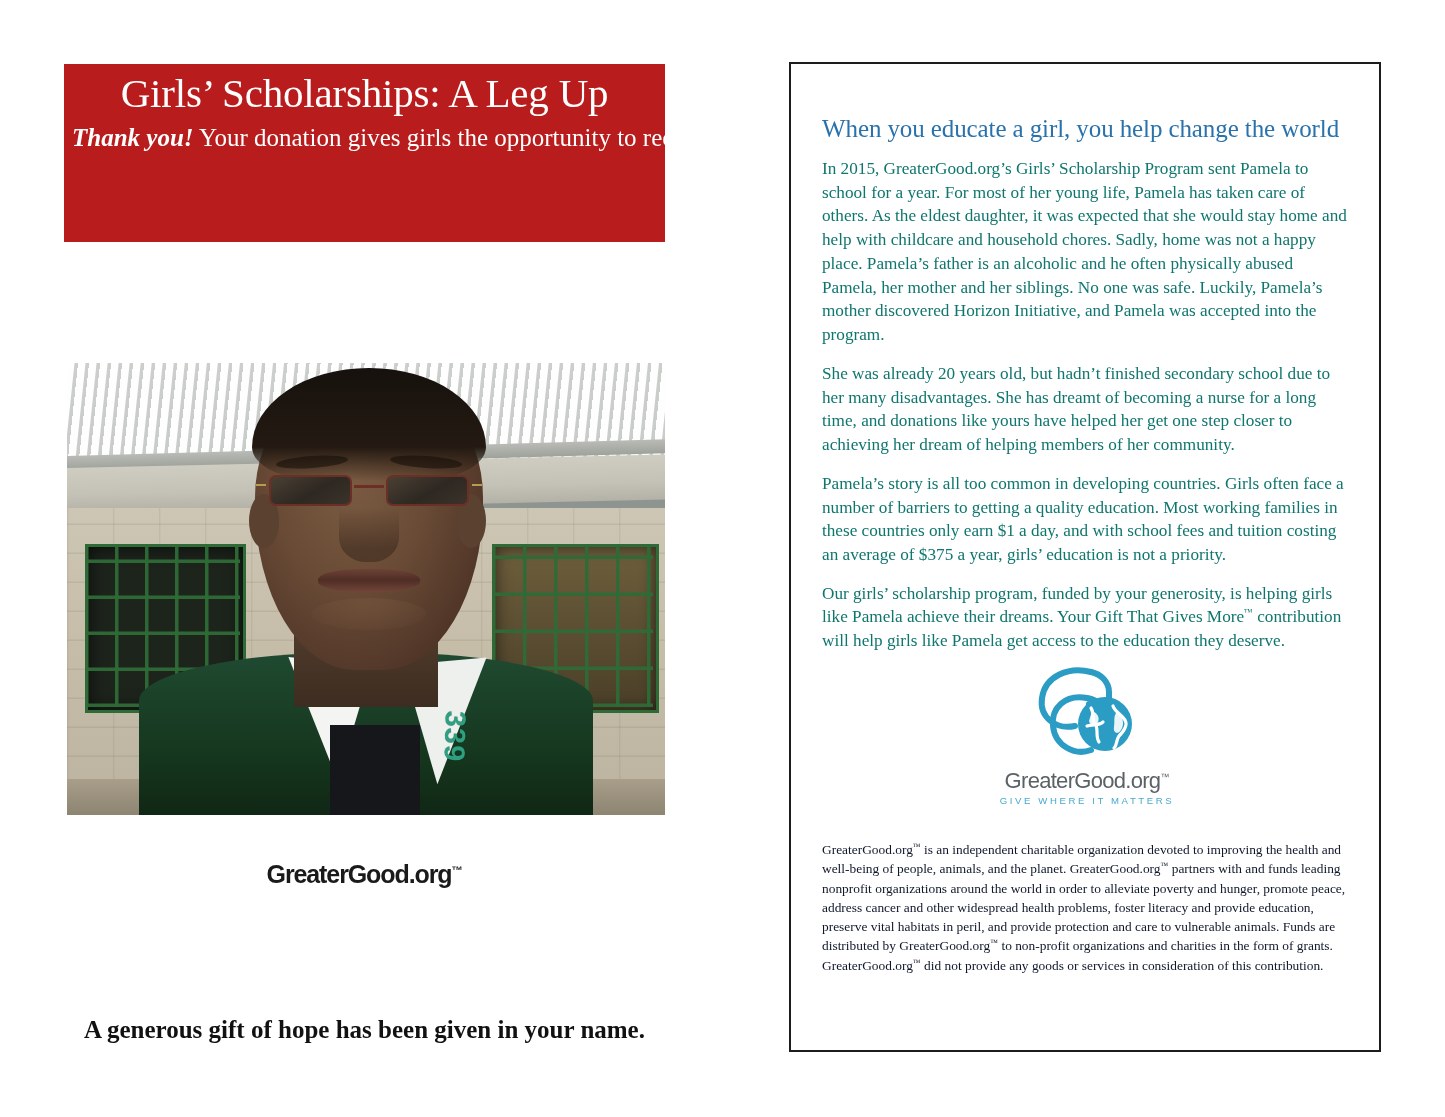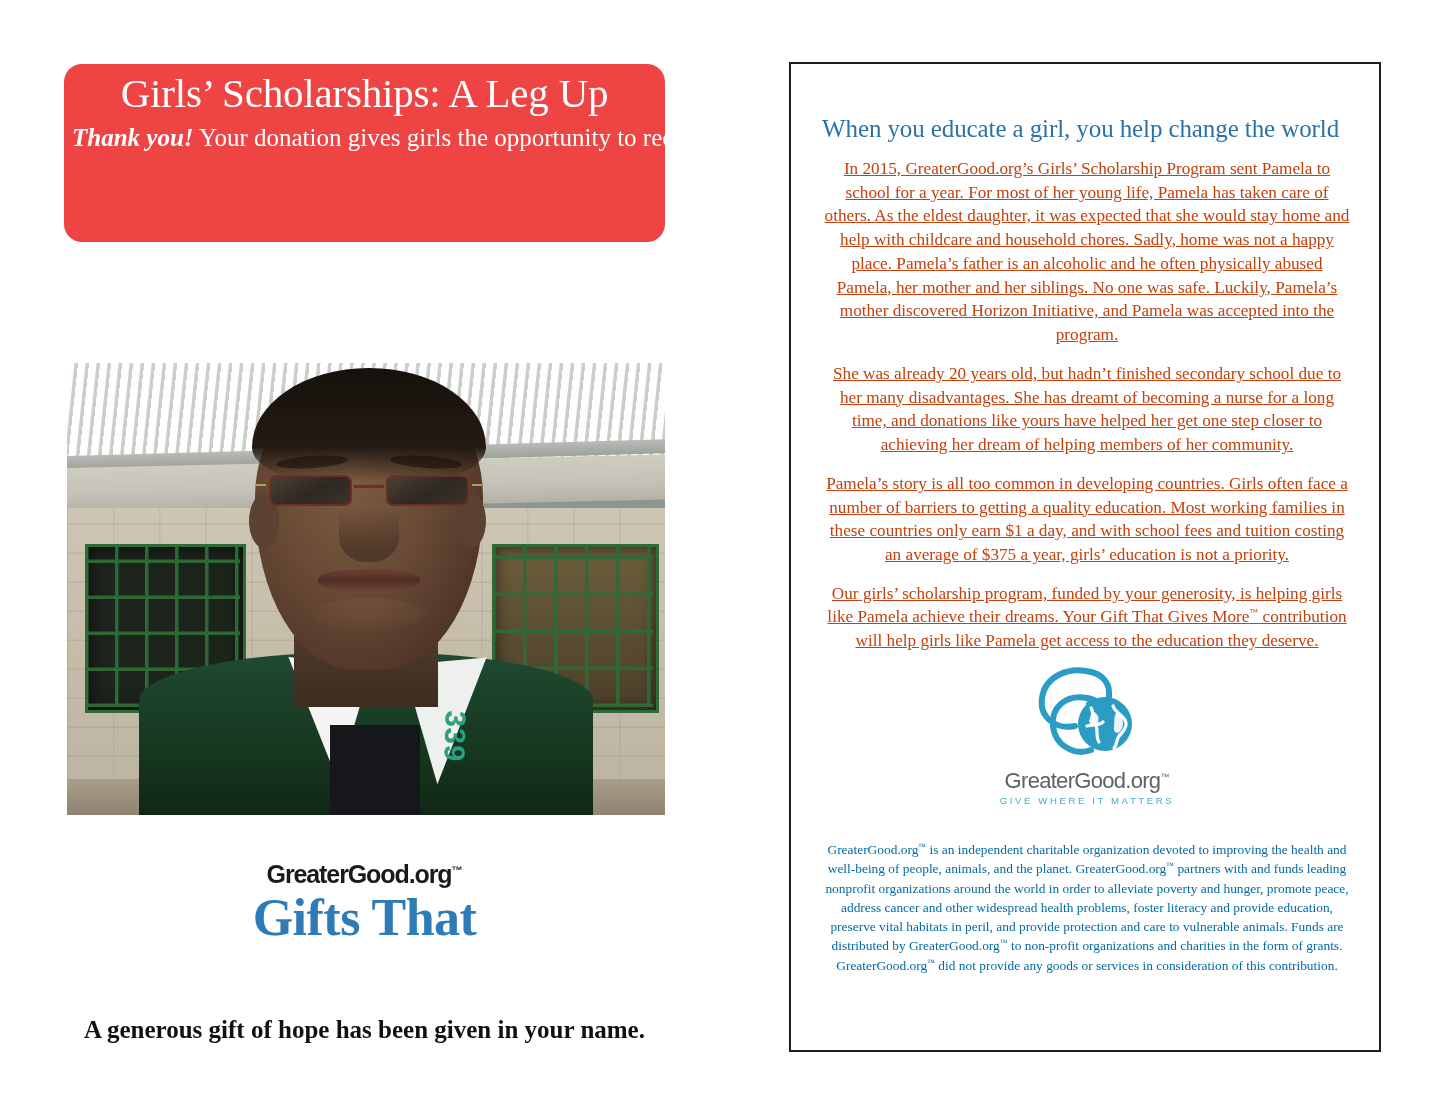--- a/index.html
+++ b/index.html
@@ -20,25 +20,24 @@
     position: absolute;
     left: 0; top: 0;
     width: 730px; height: 1117px;
   }
 
   
   #title-banner {
     position: absolute;
     left: 64px; top: 64px;
     width: 601px; height: 178px;
-    background: #ef4444;
+    background: #b91c1c;
     box-sizing: border-box;
     padding: 6px 8px 0 8px;
     overflow: hidden;
-    border-radius: 18px;
   }
   #banner-title {
     color: #ffffff;
     font-family: "Liberation Serif", serif;
     font-size: 41px;
     line-height: 1.14;
     text-align: center;
     font-weight: normal;
     margin: 0;
     letter-spacing: -0.2px;
@@ -347,24 +346,23 @@
     font-size: 25px;
     font-weight: normal;
     margin: 0 0 14px 0;
     letter-spacing: -0.1px;
     white-space: nowrap;
   }
   .story-p {
     font-family: "Liberation Serif", serif;
     font-size: 17.2px;
     line-height: 1.38;
-    color: #c2410c;
+    color: #0f766e;
     margin: 0 0 15px 0;
-    text-align: center;
-    text-decoration: underline;
+    text-align: left;
   }
   .story-p sup { font-size: 9px; vertical-align: super; }
 
   
   #gg-logo-wrap {
     position: absolute;
     left: 31px; top: 600px;
     width: 530px;
     text-align: center;
   }
@@ -391,22 +389,22 @@
   }
 
   
   #disclaimer {
     position: absolute;
     left: 31px; top: 776px;
     width: 530px;
     font-family: "Liberation Serif", serif;
     font-size: 13.4px;
     line-height: 1.44;
-    color: #0369a1;
-    text-align: center;
+    color: #0f172a;
+    text-align: left;
   }
   #disclaimer sup { font-size: 8px; vertical-align: super; }
 </style>
 </head>
 <body>
 
 <div id="left-panel">
 
   <div id="title-banner">
     <div id="banner-title">
@@ -453,21 +451,20 @@
       <div class="ph" id="ph-mouth"></div>
       <div class="ph" id="ph-chin"></div>
     </div>
   </div>
 
 
   <div id="ggm-logo">
     <div id="ggm-org">
       <span>GreaterGood.org</span><span class="tm">™</span>
     </div>
-    <div class="ggm-line" id="ggm-line1">Gifts That</div>
   </div>
 
   <div id="gift-tagline">A generous gift of hope has been given in your name.</div>
 </div>
 
 <div id="right-panel">
 
   <div id="right-inner">
     <div id="story-heading">When you educate a girl, you help change the world</div>
     <p class="story-p">In 2015, GreaterGood.org’s Girls’ Scholarship Program sent Pamela to school for a year. For most of her young life, Pamela has taken care of others. As the eldest daughter, it was expected that she would stay home and help with childcare and household chores. Sadly, home was not a happy place. Pamela’s father is an alcoholic and he often physically abused Pamela, her mother and her siblings. No one was safe. Luckily, Pamela’s mother discovered Horizon Initiative, and Pamela was accepted into the program.</p>

